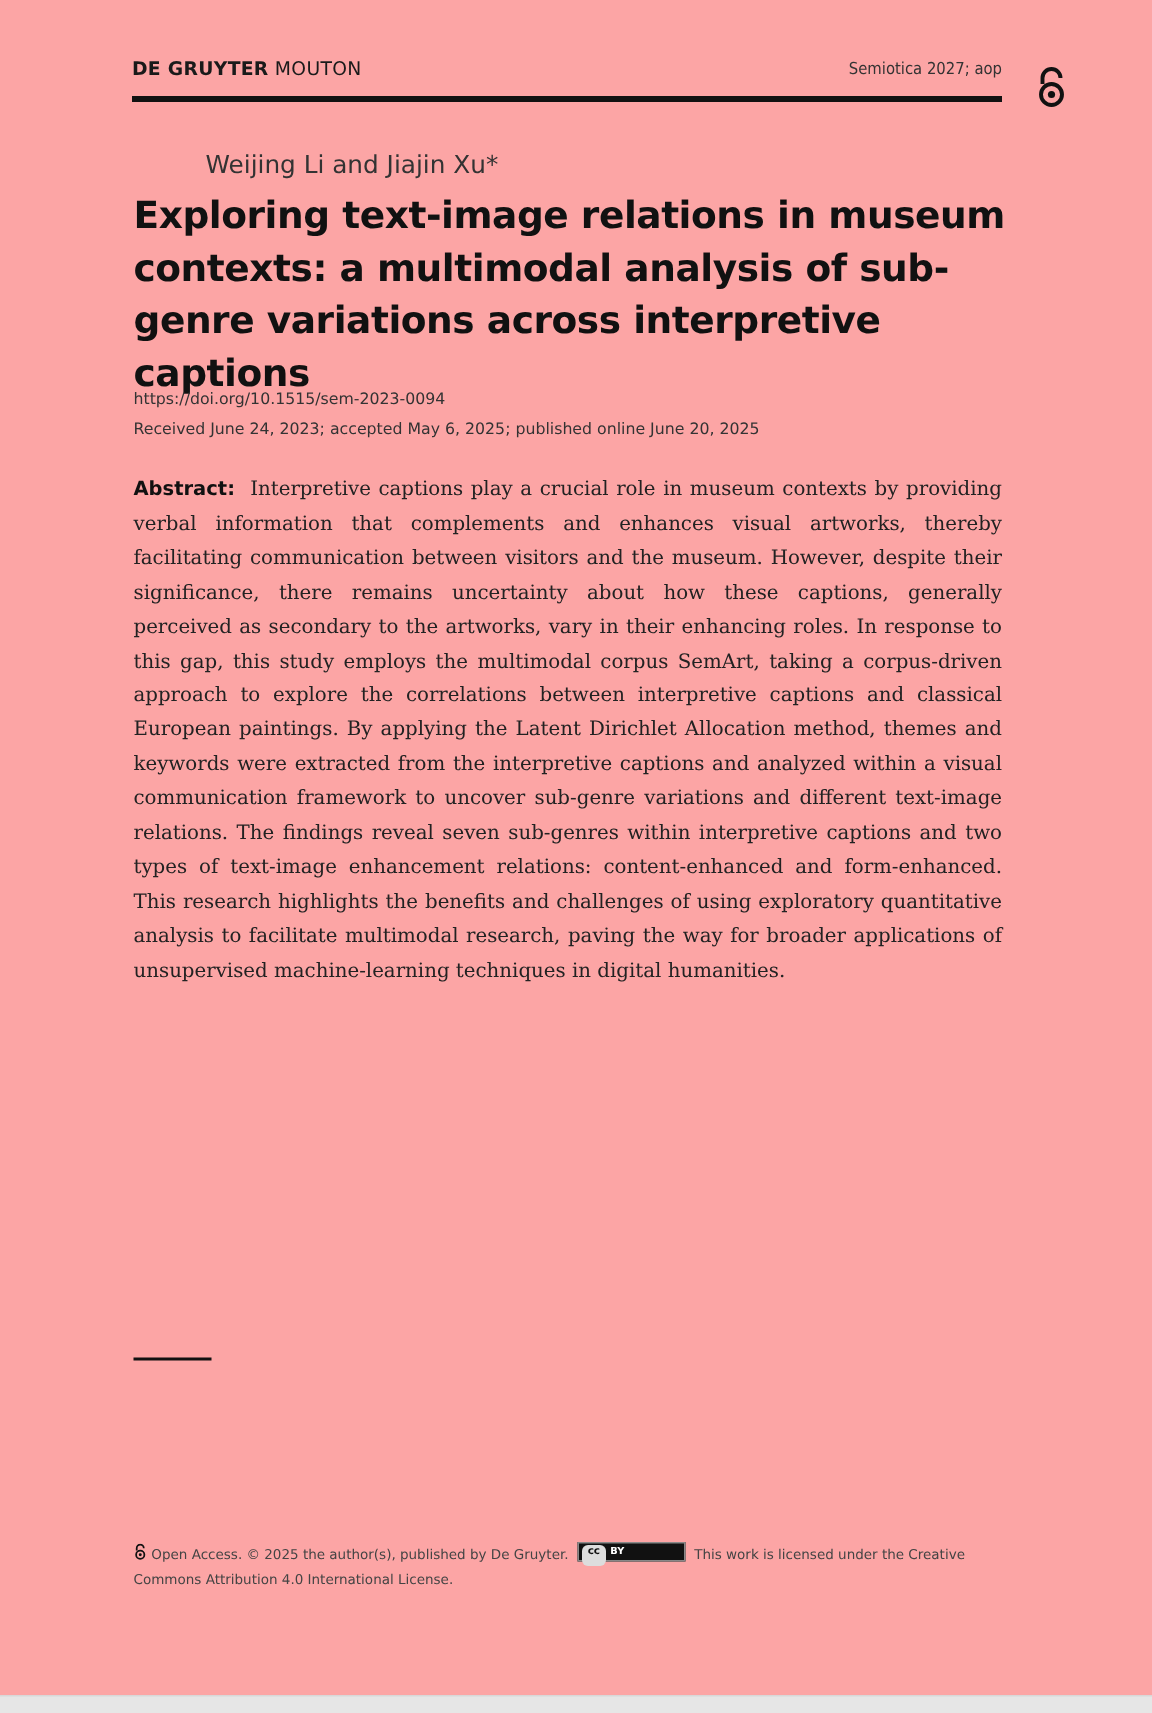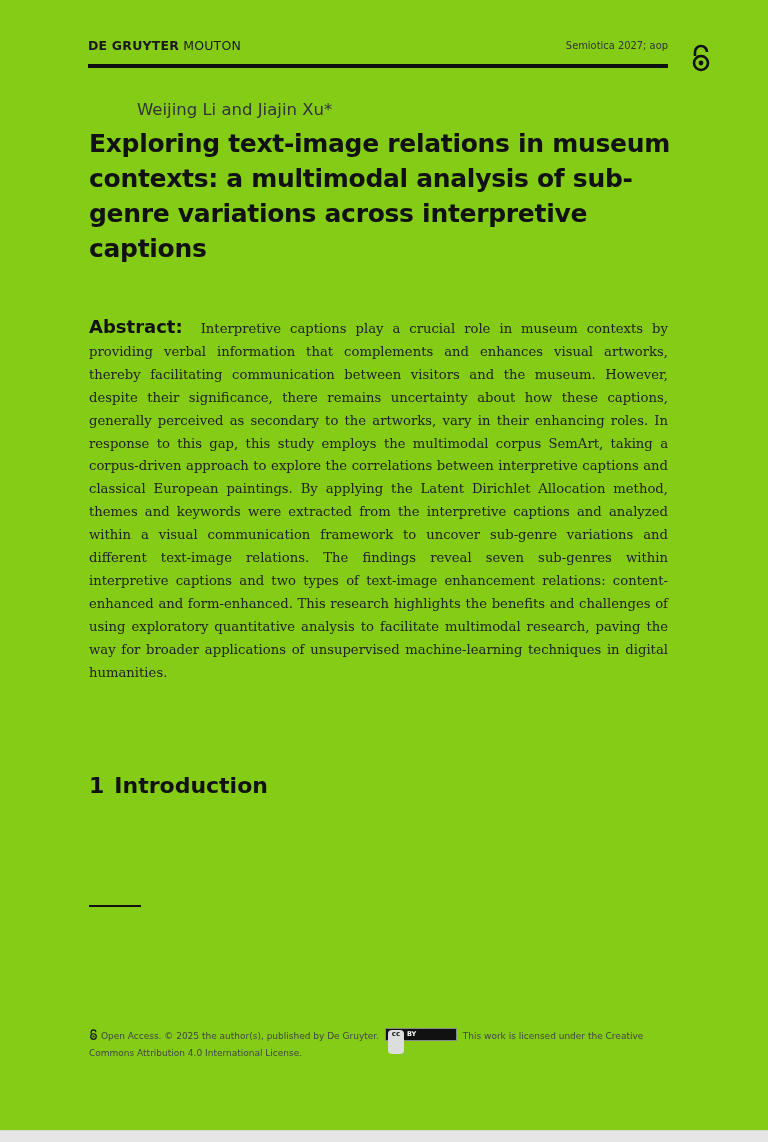--- a/index.html
+++ b/index.html
@@ -1,52 +1,52 @@
 <!DOCTYPE html>
 <html><head>
 <meta charset="utf-8">
 <style>
   html, body { margin: 0; padding: 0; }
   body {
     width: 768px; height: 1142px; background: #ffffff; position: relative; overflow: hidden;
     color: #1a1a1a;
   }
-  .page { position: absolute; left: 0; top: 0; width: 768px; height: 1130px; background: #84cc16; }
+  .page { position: absolute; left: 0; top: 0; width: 768px; height: 1130px; background: #fca5a5; }
   .bottom-bar { position: absolute; left: 0; top: 1130px; width: 768px; height: 12px; background: #e6e6e6; border-top: 1px solid #d8d8d8; }
 
   .header { position: absolute; left: 88px; top: 36px; width: 580px; height: 20px; font-family: "DejaVu Sans", sans-serif; }
   .publisher { position: absolute; left: 0; top: 2px; font-size: 12.5px; letter-spacing: 0.2px; color: #1a1a1a; }
   .publisher b { font-weight: 700; }
   .journal { position: absolute; right: 0; top: 3px; font-size: 11px; color: #333; font-family: "DejaVu Sans Condensed", "DejaVu Sans", sans-serif; }
   .rule { position: absolute; left: 88px; top: 64px; width: 580px; height: 4px; background: #111; }
   .oa-icon { position: absolute; left: 690px; top: 44px; width: 22px; height: 28px; }
 
   .authors { position: absolute; left: 89px; top: 100px; font-family: "DejaVu Sans", sans-serif; font-size: 16.5px; color: #333; margin-left: 48px; }
   .title { position: absolute; left: 89px; top: 126px; width: 600px; font-family: "DejaVu Sans", sans-serif; font-weight: 700; font-size: 25px; line-height: 35px; color: #111; letter-spacing: -0.3px; }
 
   .meta { position: absolute; left: 89px; top: 256px; font-family: "DejaVu Sans", sans-serif; font-size: 10.5px; line-height: 20px; color: #333; }
 
   .body-text { font-family: "DejaVu Serif", serif; font-size: 13.2px; line-height: 22.9px; color: #222; text-align: justify; }
   .abstract { position: absolute; left: 89px; top: 316px; width: 579px; }
-  .abstract .lbl, .keywords .lbl { font-family: "DejaVu Sans", sans-serif; font-weight: 700; font-size: 18px; color: #111; }
+  .abstract .lbl, .keywords .lbl { font-family: "DejaVu Sans", sans-serif; font-weight: 700; font-size: 13px; color: #111; }
   .keywords { position: absolute; left: 89px; top: 691px; width: 579px; }
 
   .section-heading { position: absolute; left: 89px; top: 773px; font-family: "DejaVu Sans", sans-serif; font-weight: 700; font-size: 22px; color: #111; }
   .section-heading .num { margin-right: 10px; }
 
   .intro { position: absolute; left: 89px; top: 827px; width: 579px; }
 
   .footnote-rule { position: absolute; left: 89px; top: 905px; width: 52px; height: 2px; background: #111; }
   .footnotes { position: absolute; left: 89px; top: 915px; width: 579px; font-family: "DejaVu Sans", sans-serif; font-size: 10px; line-height: 18.7px; color: #333; }
   .footnotes b { color: #111; }
 
   .license { position: absolute; left: 89px; top: 1028px; width: 579px; font-family: "DejaVu Sans", sans-serif; font-size: 9px; line-height: 17px; color: #444; }
   .license .oa-small { display: inline-block; width: 9px; height: 11px; vertical-align: -1px; }
   .cc-badge { display: inline-block; width: 70px; height: 11px; background: #111; border: 1px solid #888; vertical-align: -2px; position: relative; margin: 0 3px; }
-  .cc-badge .cc-circle { position: absolute; left: 2px; top: 1px; width: 16px; height: 24px; background: #ddd; border-radius: 4px; color:#111; font-size: 7px; line-height: 9px; text-align: center; font-weight: 700; }
+  .cc-badge .cc-circle { position: absolute; left: 2px; top: 1px; width: 16px; height: 14px; background: #ddd; border-radius: 4px; color:#111; font-size: 7px; line-height: 9px; text-align: center; font-weight: 700; }
   .cc-badge .cc-by { position: absolute; left: 21px; top: 1px; color: #fff; font-size: 6.5px; line-height: 9px; font-weight: 700; }
 </style>
 </head>
 <body>
 
 <div class="page">
 
   <div class="header">
     <span class="publisher"><b>DE GRUYTER</b> <span>MOUTON</span></span>
     <span class="journal">Semiotica 2027; aop</span>
@@ -54,30 +54,31 @@
   <div class="rule"></div>
   <svg class="oa-icon" viewBox="0 0 22 28">
     <path d="M5 12 V8 a6 6 0 0 1 12 0" fill="none" stroke="#111" stroke-width="2.6"></path>
     <circle cx="11" cy="19" r="7" fill="none" stroke="#111" stroke-width="2.6"></circle>
     <circle cx="11" cy="19" r="2.4" fill="#111"></circle>
   </svg>
 
   <div class="authors">Weijing Li and Jiajin Xu*</div>
   <div class="title">Exploring text-image relations in museum contexts: a multimodal analysis of sub-genre variations across interpretive captions</div>
 
+  <div class="meta">
+    <div>https://doi.org/10.1515/sem-2023-0094</div>
+    <div>Received June 24, 2023; accepted May 6, 2025; published online June 20, 2025</div>
+  </div>
 
   <div class="abstract body-text">
     <span class="lbl">Abstract:</span>&nbsp;
     <span>Interpretive captions play a crucial role in museum contexts by providing verbal information that complements and enhances visual artworks, thereby facilitating communication between visitors and the museum. However, despite their significance, there remains uncertainty about how these captions, generally perceived as secondary to the artworks, vary in their enhancing roles. In response to this gap, this study employs the multimodal corpus SemArt, taking a corpus-driven approach to explore the correlations between interpretive captions and classical European paintings. By applying the Latent Dirichlet Allocation method, themes and keywords were extracted from the interpretive captions and analyzed within a visual communication framework to uncover sub-genre variations and different text-image relations. The findings reveal seven sub-genres within interpretive captions and two types of text-image enhancement relations: content-enhanced and form-enhanced. This research highlights the benefits and challenges of using exploratory quantitative analysis to facilitate multimodal research, paving the way for broader applications of unsupervised machine-learning techniques in digital humanities.</span>
   </div>
 
 
-  <div class="section-heading">
-    <span class="num">1</span><span>Introduction</span>
-  </div>
 
 
   <div class="footnote-rule"></div>
   <div class="footnotes">
   </div>
 
   <div class="license">
     <svg class="oa-small" viewBox="0 0 22 28">
       <path d="M5 12 V8 a6 6 0 0 1 12 0" fill="none" stroke="#111" stroke-width="3"></path>
       <circle cx="11" cy="19" r="7" fill="none" stroke="#111" stroke-width="3"></circle>

